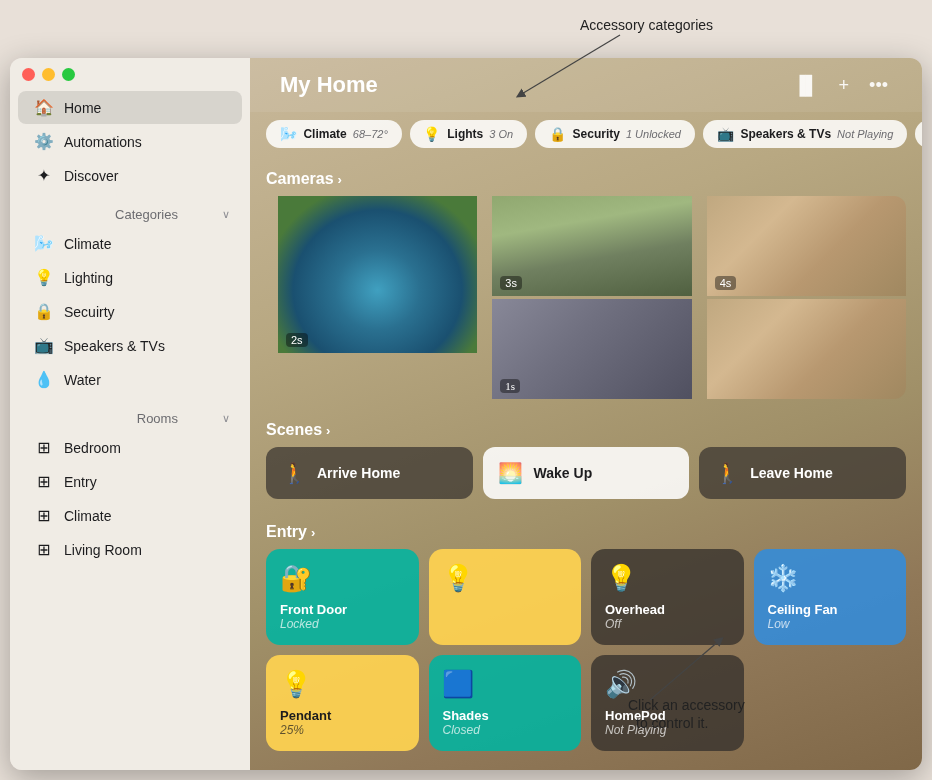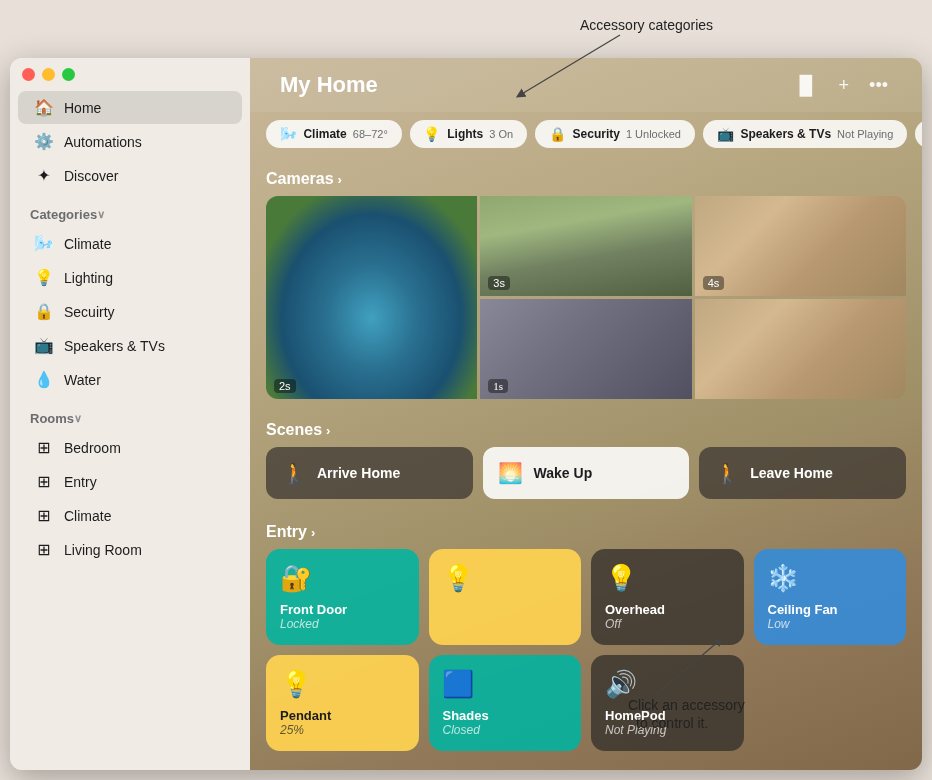--- a/index.html
+++ b/index.html
@@ -62,26 +62,27 @@
       cursor: pointer;
       font-size: 14px;
       color: #1c1c1e;
     }
     .sidebar-item.active { background: rgba(0,0,0,0.1); }
     .sidebar-item .icon { font-size: 16px; width: 20px; text-align: center; }
 
     .sidebar-section-header {
       display: flex;
       align-items: center;
-      justify-content: flex-start;
+      justify-content: flex-end;
       padding: 14px 20px 4px;
       font-size: 13px;
-      font-weight: 700;
+      font-weight: 400;
       color: #6c6c70;
       text-transform: none;
+      gap: 44px;
     }
     .sidebar-section-header .chevron { font-size: 11px; color: #8e8e93; }
 
     
     .main {
       flex: 1;
       background: linear-gradient(160deg, #c8b89a 0%, #b8a882 30%, #a09068 60%, #907858 80%, #806848 100%);
       overflow-y: auto;
       position: relative;
     }
@@ -125,21 +126,21 @@
       gap: 6px;
       padding: 6px 14px;
       background: rgba(255,255,255,0.85);
       border-radius: 20px;
       font-size: 12px;
       cursor: pointer;
       white-space: nowrap;
     }
     .pill .pill-icon { font-size: 14px; }
     .pill-name { font-weight: 600; color: #1c1c1e; font-size: 12px; }
-    .pill-status { color: #6c6c70; font-size: 11px; }
+    .pill-status { color: #6c6c70; font-size: 11px; font-style: italic; }
 
     
     .section-header {
       display: flex;
       align-items: center;
       gap: 4px;
       padding: 10px 16px 8px;
       font-size: 16px;
       font-weight: 600;
       color: #fff;
@@ -155,24 +156,25 @@
       gap: 3px;
       margin: 0 16px 12px;
       border-radius: 12px;
       overflow: hidden;
     }
     .camera-cell {
       background: #2a2a2a;
       position: relative;
       height: 100px;
       overflow: hidden;
+      margin-left: 12px;
     }
     .camera-cell.tall {
       grid-row: span 2;
-      height: 203px;
+      height: 157px;
     }
     .camera-timer {
       position: absolute;
       bottom: 6px;
       left: 8px;
       color: white;
       font-size: 11px;
       background: rgba(0,0,0,0.4);
       padding: 1px 5px;
       border-radius: 4px;

